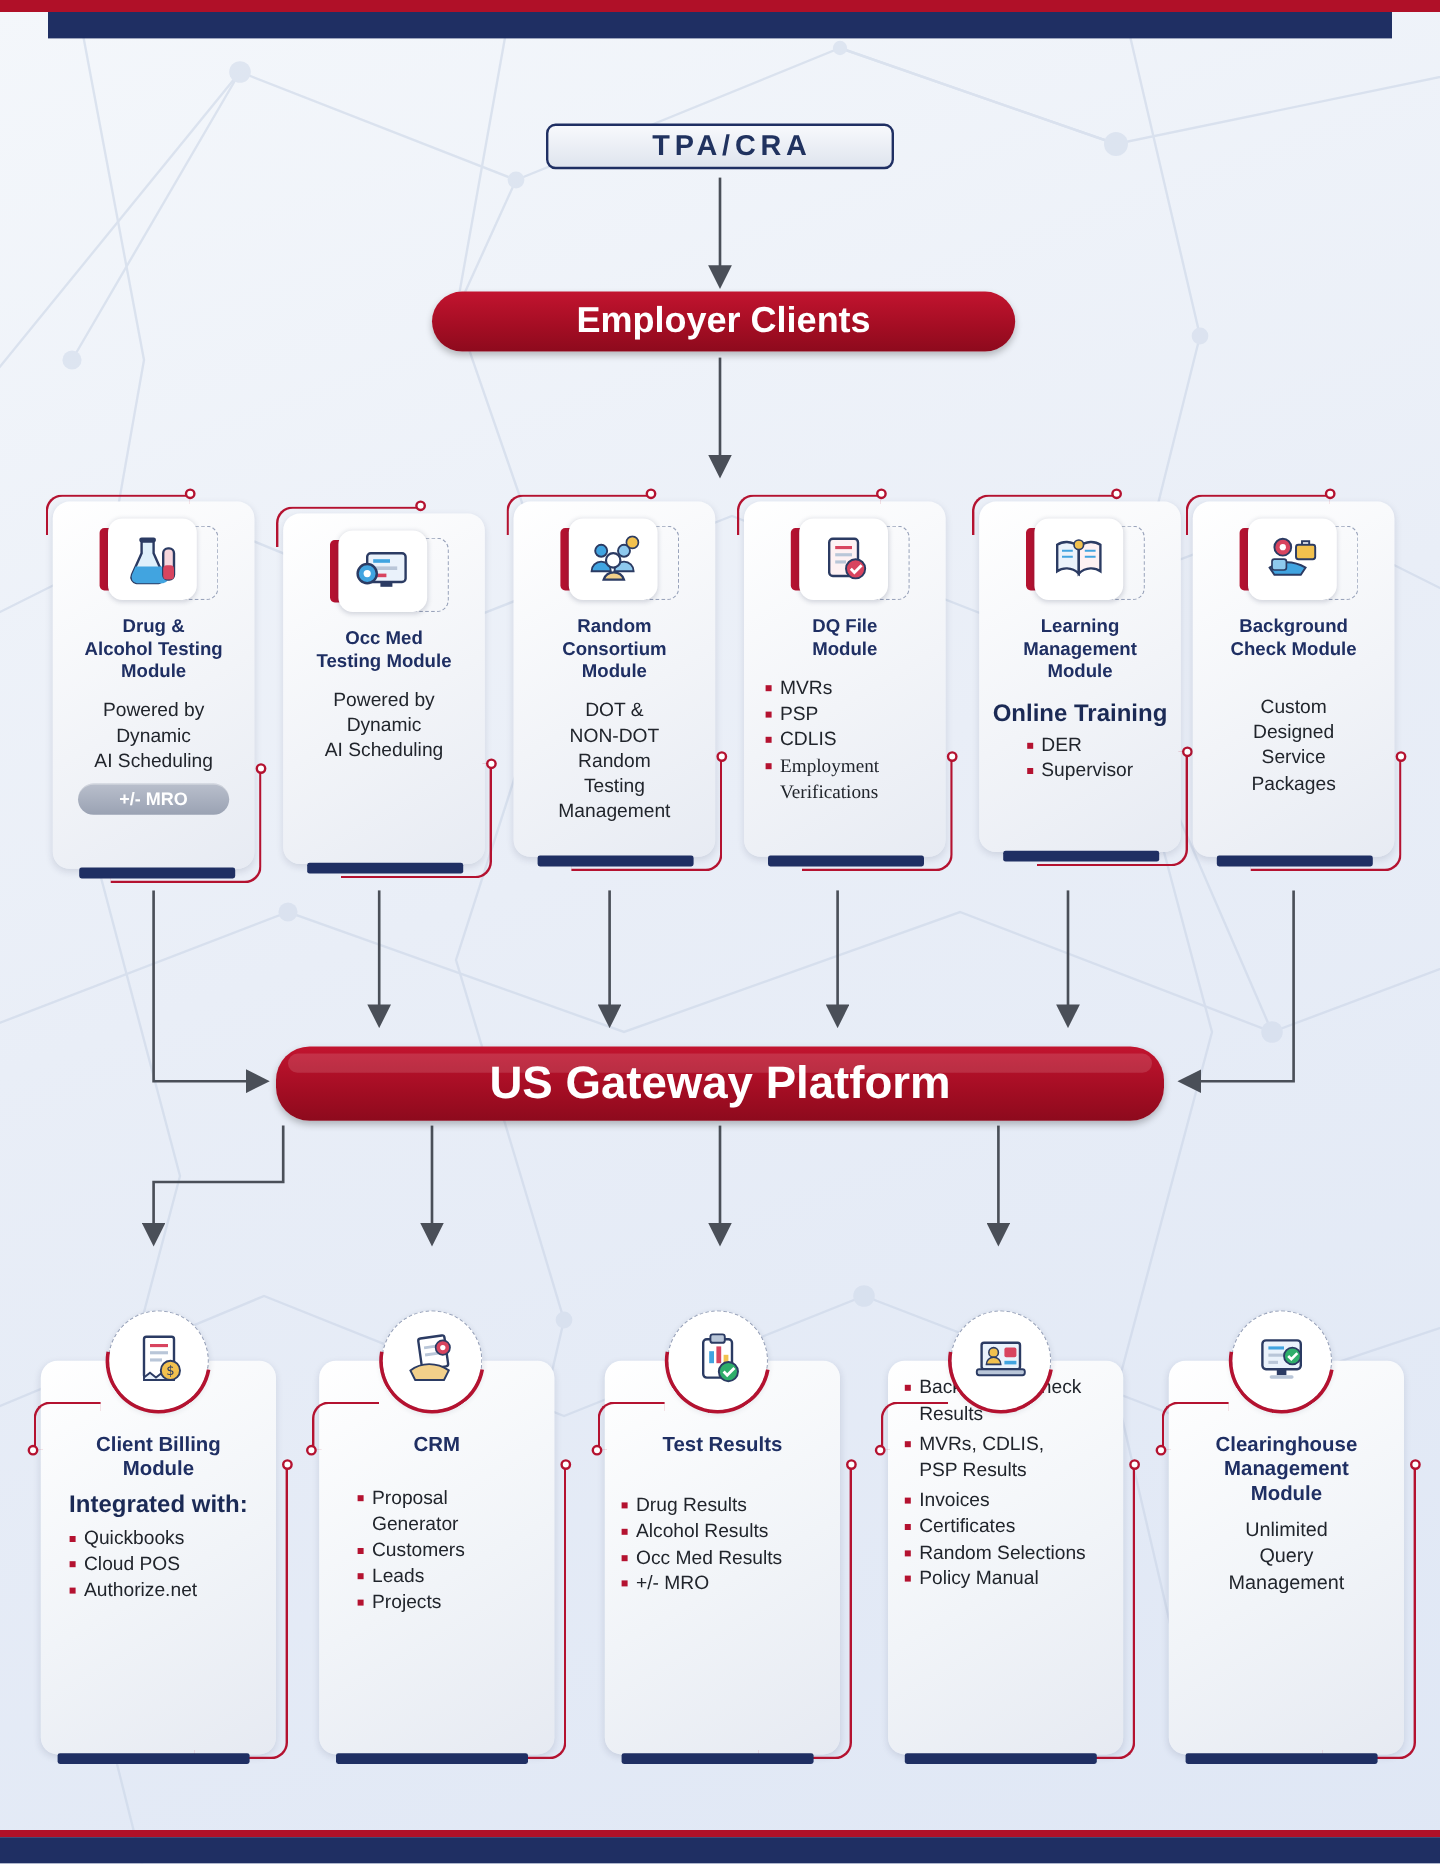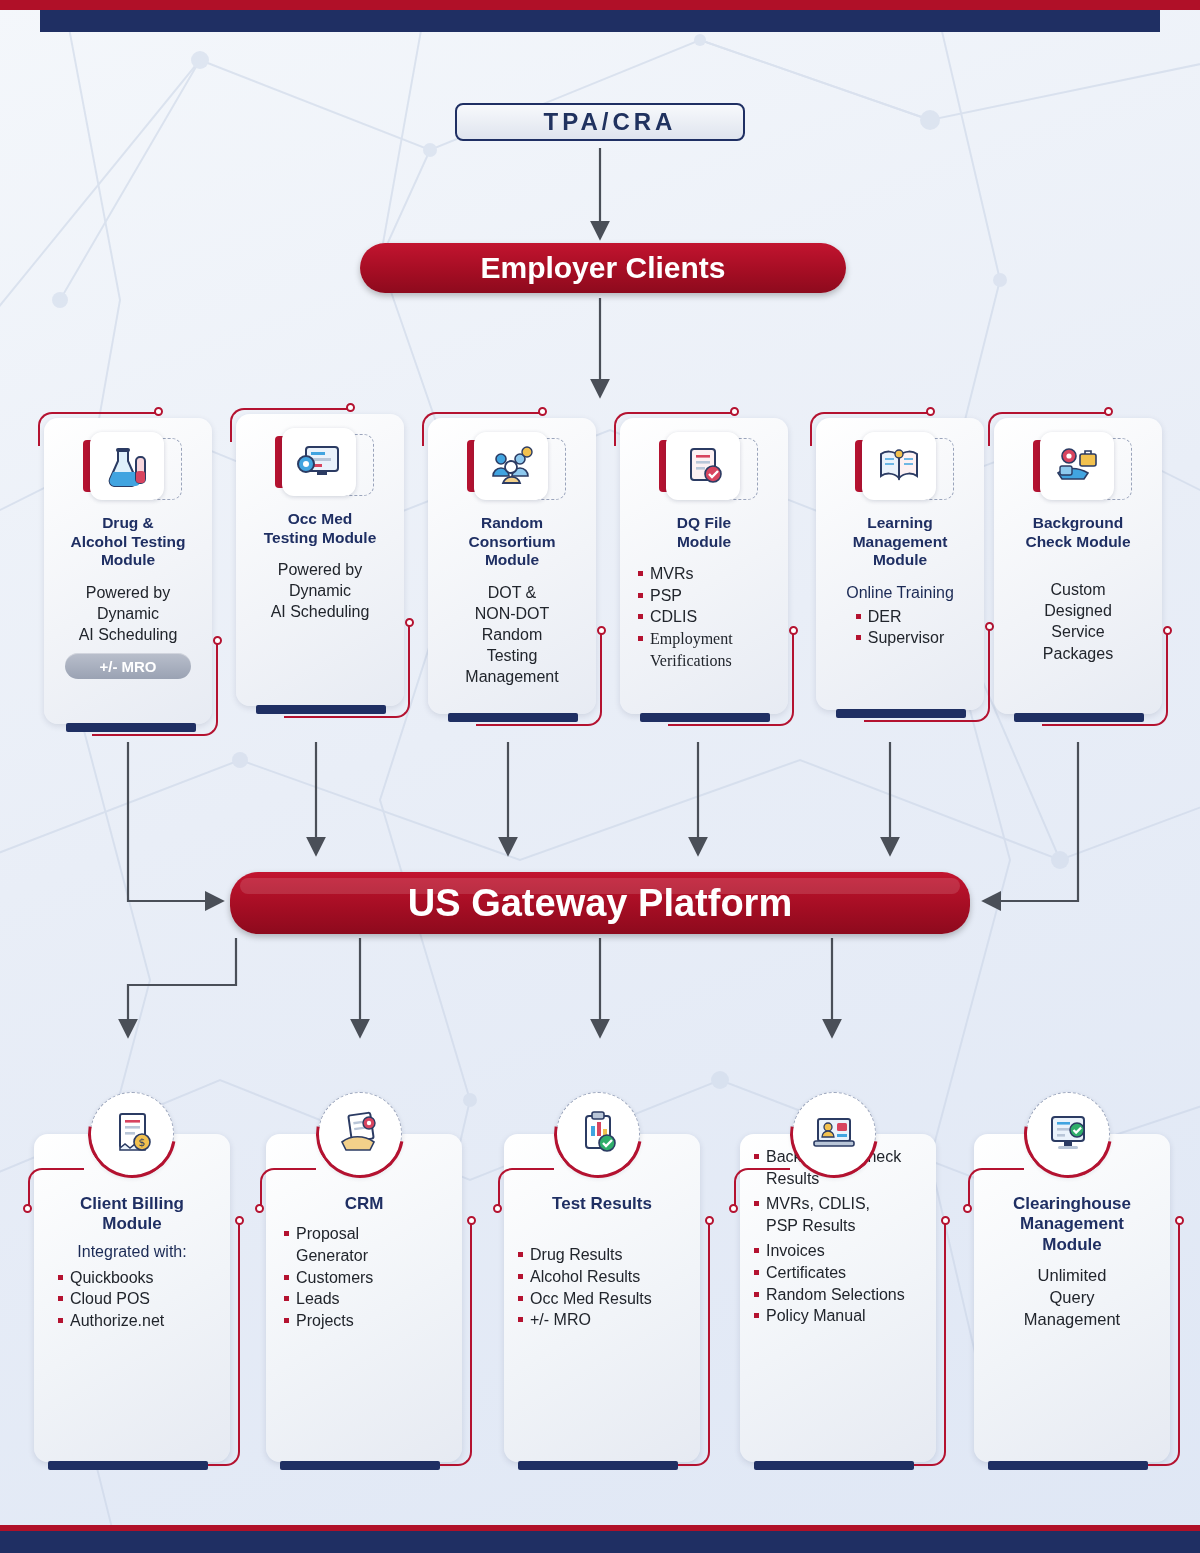--- a/index.html
+++ b/index.html
@@ -86,21 +86,21 @@
   ul.bullets li::before {
     content:""; position:absolute; left:0; top:8px; width:5px; height:5px; background:#b41230;
   }
   .mro-chip {
     margin:8px auto 0; width:126px; height:26px; border-radius:13px;
     background:linear-gradient(180deg,#b9bfcc,#9aa2b3);
     color:#fff; font-weight:bold; font-size:15px;
     display:flex; align-items:center; justify-content:center;
     box-shadow:inset 0 1px 0 rgba(255,255,255,.35);
   }
-  .sub-strong { font-weight:normal; color:#1b2a55; font-size:16px; }
+  .sub-strong { font-weight:bold; color:#1b2a55; font-size:20px; }
 
   
   .bcard {
     position:absolute; z-index:3;
     background:linear-gradient(150deg,#ffffff 0%,#f1f4f8 55%,#e6eaf2 100%);
     border-radius:14px; box-shadow:0 2px 6px rgba(28,40,80,.13);
   }
   .circ {
     position:absolute; width:84px; height:84px; border-radius:50%;
     background:#fff; border:1.6px dashed #9aa4bb;
@@ -218,21 +218,21 @@
 
   <h3 style="margin-top:96px; white-space:pre-line;">Drug &amp;
 Alcohol Testing
 Module</h3>
   <div class="body" style="margin-top:12px; white-space:pre-line;">Powered by
 Dynamic
 AI Scheduling</div>
   <div class="mro-chip">+/- MRO</div>
 </div>
 
-<div class="card" style="left:236px; top:414px; width:168px; height:292px;">
+<div class="card" style="left:236px; top:428px; width:168px; height:292px;">
   <div class="br br-tl" style="left:-6px; top:-6px; width:120px; height:34px;"></div>
   <div class="dot" style="left:110px; top:-11px;"></div>
   <div class="br br-br" style="left:48px; top:208px; width:126px; height:96px;"></div>
   <div class="dot" style="left:169px; top:204px;"></div>
   <div class="navy-foot" style="left:20px;"></div>
 
   <div class="icon-dash" style="left:84px; top:20px; width:54px; height:62px;"></div>
   <div class="icon-box" style="left:46px; top:14px;">
     <div class="lshape"></div>
     <svg width="46" height="40" viewBox="0 0 46 40">
@@ -417,21 +417,21 @@
       <path d="M6 32 c9-7 22-7 32 0 l-4 8 H10 z" fill="#f2d08a" stroke="#2b3b63" stroke-width="1.6"></path>
     </svg>
   </div>
   <div class="br br-tl" style="left:-6px; top:34px; width:56px; height:40px;"></div>
   <div class="dot" style="left:-11px; top:70px;"></div>
   <div class="br br-br" style="left:128px; top:86px; width:78px; height:246px;"></div>
   <div class="dot" style="left:201px; top:82px;"></div>
   <div class="navy-foot" style="left:14px; width:160px;"></div>
 
   <h3 style="margin-top:60px; white-space:pre-line;">CRM</h3>
-  <div class="body" style="margin-top:9px; padding-left:18px;">
+  <div class="body" style="margin-top:24px; padding-left:32px;">
     <ul class="bullets">
       <li style="max-width:110px;">Proposal Generator</li>
       <li>Customers</li>
       <li>Leads</li>
       <li>Projects</li>
     </ul>
   </div>
 </div>
 
 <div class="bcard" style="left:504px; top:1134px; width:196px; height:328px;">

